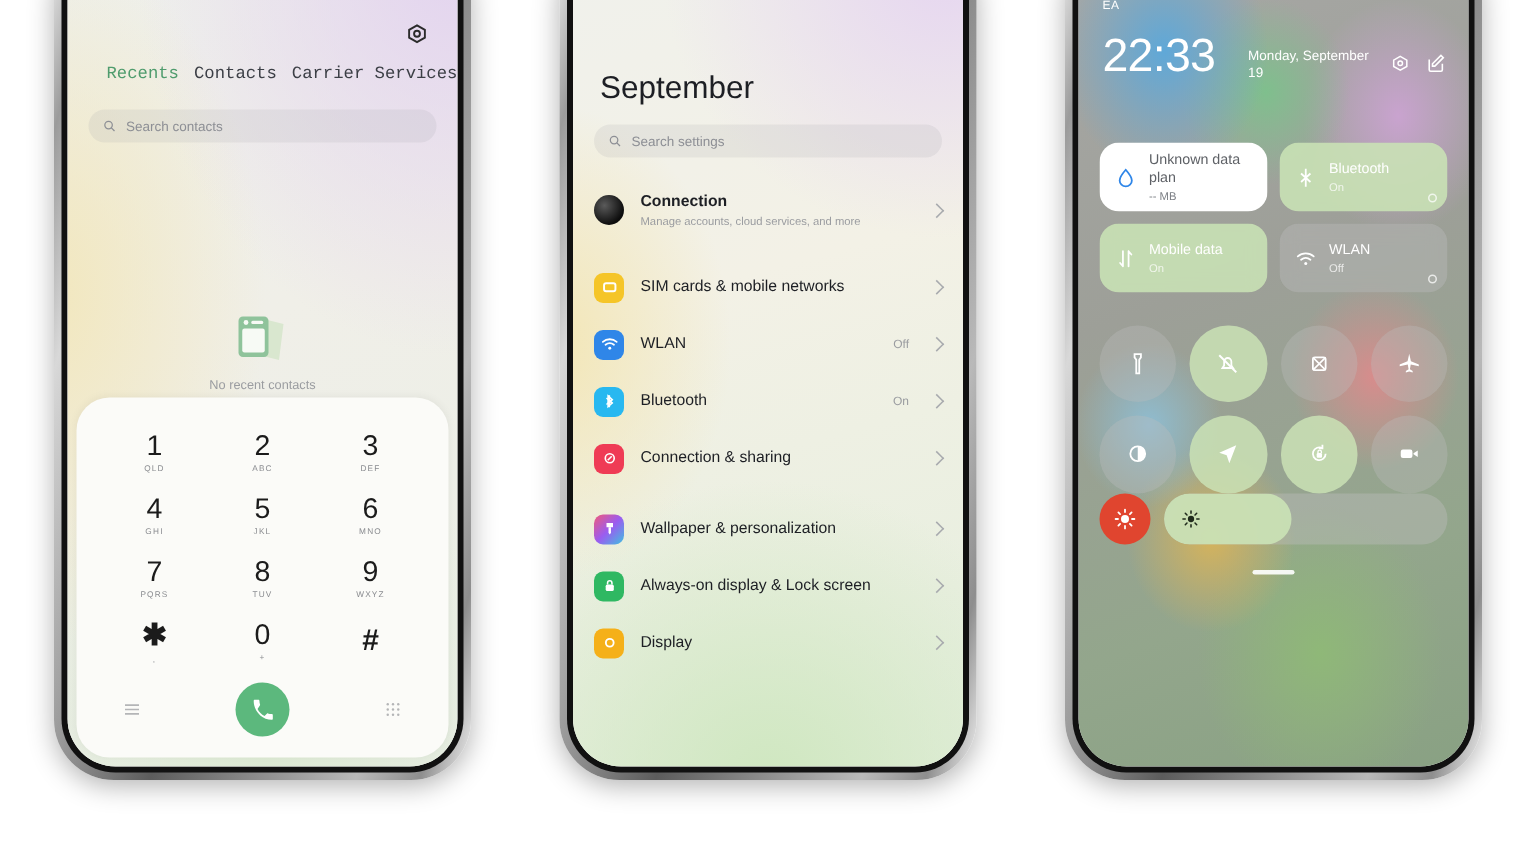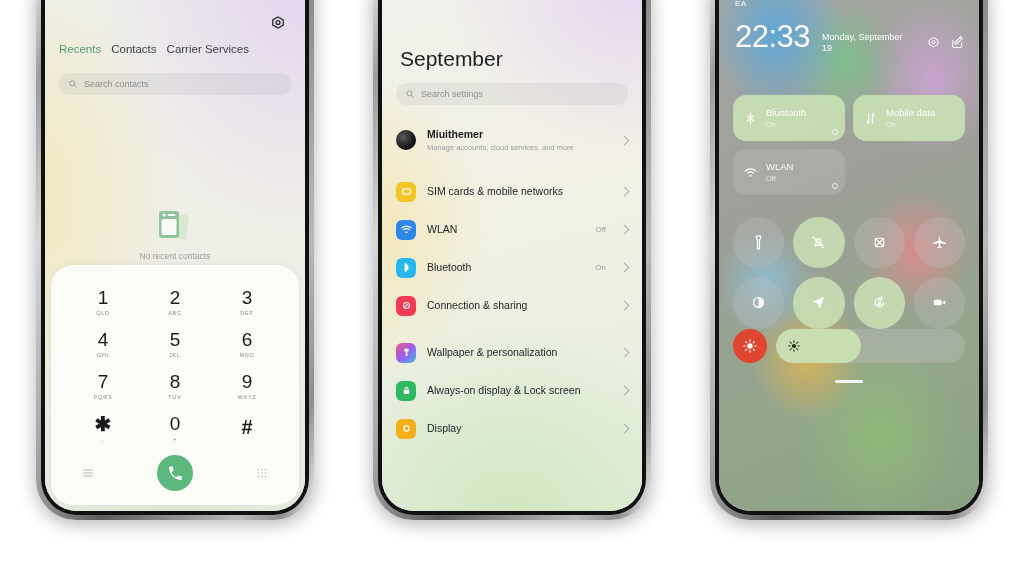--- a/index.html
+++ b/index.html
@@ -103,22 +103,23 @@
       radial-gradient(ellipse 120% 70% at 50% 100%, #dce9d3 0%, rgba(220,233,211,0) 60%),
       linear-gradient(160deg,#eef0ec 0%,#f0efe8 45%,#e9eee6 100%);
   }
   .p1-gear {
     position: absolute; top: 46px; right: 18px;
     width: 18px; height: 18px; z-index: 6;
   }
   .tabs {
     position: absolute; top: 74px; left: 0; right: 0;
     display: flex; align-items: flex-end; gap: 10px;
-    padding: 0 14px;
+    padding: 0 26px;
     z-index: 6;
+    font-family: Liberation Mono, monospace;
   }
   .tab { font-size: 11.5px; color: #3c3f46; white-space: nowrap; }
   .tab.active { color: #4f9c6d; }
   .search-pill {
     position: absolute; top: 104px; left: 14px; right: 14px;
     height: 22px; border-radius: 12px;
     background: rgba(160,160,170,.16);
     display: flex; align-items: center; gap: 6px;
     padding: 0 9px;
     z-index: 6;
@@ -224,21 +225,21 @@
       radial-gradient(ellipse 45% 26% at 62% 86%, #8fb878 0%, rgba(143,184,120,0) 70%),
       linear-gradient(160deg,#a8a8a6 0%,#9d9f98 40%,#93a68c 75%,#89a183 100%);
     filter: blur(0.3px);
   }
   .cc-ea { position:absolute; top:30px; left:16px; font-size:8px; color:#fff; z-index:21; letter-spacing:.3px; }
   .cc-clock-wrap {
     position: absolute; top: 52px; left: 16px; right: 14px;
     display: flex; align-items: flex-start; z-index: 10;
   }
   .cc-time { font-size: 31px; color:#fff; line-height:1; font-weight:300; letter-spacing:-.5px; }
-  .cc-date { font-size: 9px; color:#fff; line-height:1.25; margin-left:12px; margin-top:11px; max-width:86px; }
+  .cc-date { font-size: 9px; color:#fff; line-height:1.25; margin-left:22px; margin-top:11px; max-width:86px; }
   .cc-hdr-icons { margin-left:auto; display:flex; gap:9px; margin-top:14px; }
   .cc-hdr-icons svg { width:15px; height:15px; }
 
   .cc-tiles {
     position: absolute; top: 126px; left: 14px; right: 14px;
     display: grid; grid-template-columns: 1fr 1fr;
     gap: 8px; z-index: 10;
   }
   .tile {
     height: 46px; border-radius: 13px;
@@ -496,21 +497,21 @@
               <path d="M15 15l5 5" stroke="#8d8f95" stroke-width="2"></path>
             </svg>
           <span>Search settings</span>
         </div>
 
         <div class="s-list">
 
           <div class="s-row account">
             <div class="s-ico avatar"></div>
             <div class="s-text">
-              <div class="s-label bold">Miuithemer</div>
+              <div class="s-label bold">Connection</div>
               <div class="s-sub">Manage accounts, cloud services, and more</div>
             </div>
             <div class="chev"></div>
           </div>
 
 
           <div class="s-gap"></div>
 
           <div class="s-row">
             <div class="s-ico" style="background:#f5c528">
@@ -652,20 +653,29 @@
               </svg>
             <svg viewBox="0 0 24 24">
                 <path d="M4.5 7.5v11a1.5 1.5 0 001.5 1.5h11a1.5 1.5 0 001.5-1.5V12" fill="none" stroke="#fff" stroke-width="1.7"></path>
                 <path d="M10.5 14.5l9-9-2.5-2.5-9 9v2.5z" fill="none" stroke="#fff" stroke-width="1.7"></path>
               </svg>
           </div>
         </div>
 
         <div class="cc-tiles">
 
+          <div class="tile white">
+            <svg viewBox="0 0 24 24">
+                <path d="M12 3.5S5.5 11 5.5 14.8a6.5 6.5 0 0013 0C18.5 11 12 3.5 12 3.5z" fill="none" stroke="#2f86e8" stroke-width="1.9"></path>
+              </svg>
+            <div class="tile-txt">
+              <div class="tile-name">Unknown data plan</div>
+              <div class="tile-sub">-- MB</div>
+            </div>
+          </div>
 
           <div class="tile on">
             <svg viewBox="0 0 24 24">
                 <path d="M7 7.5l10 9M17 7.5l-10 9M12 2.5v19" stroke="#fff" stroke-width="1.9" fill="none"></path>
               </svg>
             <div class="tile-txt">
               <div class="tile-name">Bluetooth</div>
               <div class="tile-sub">On</div>
             </div>
             <span class="dot"></span>

